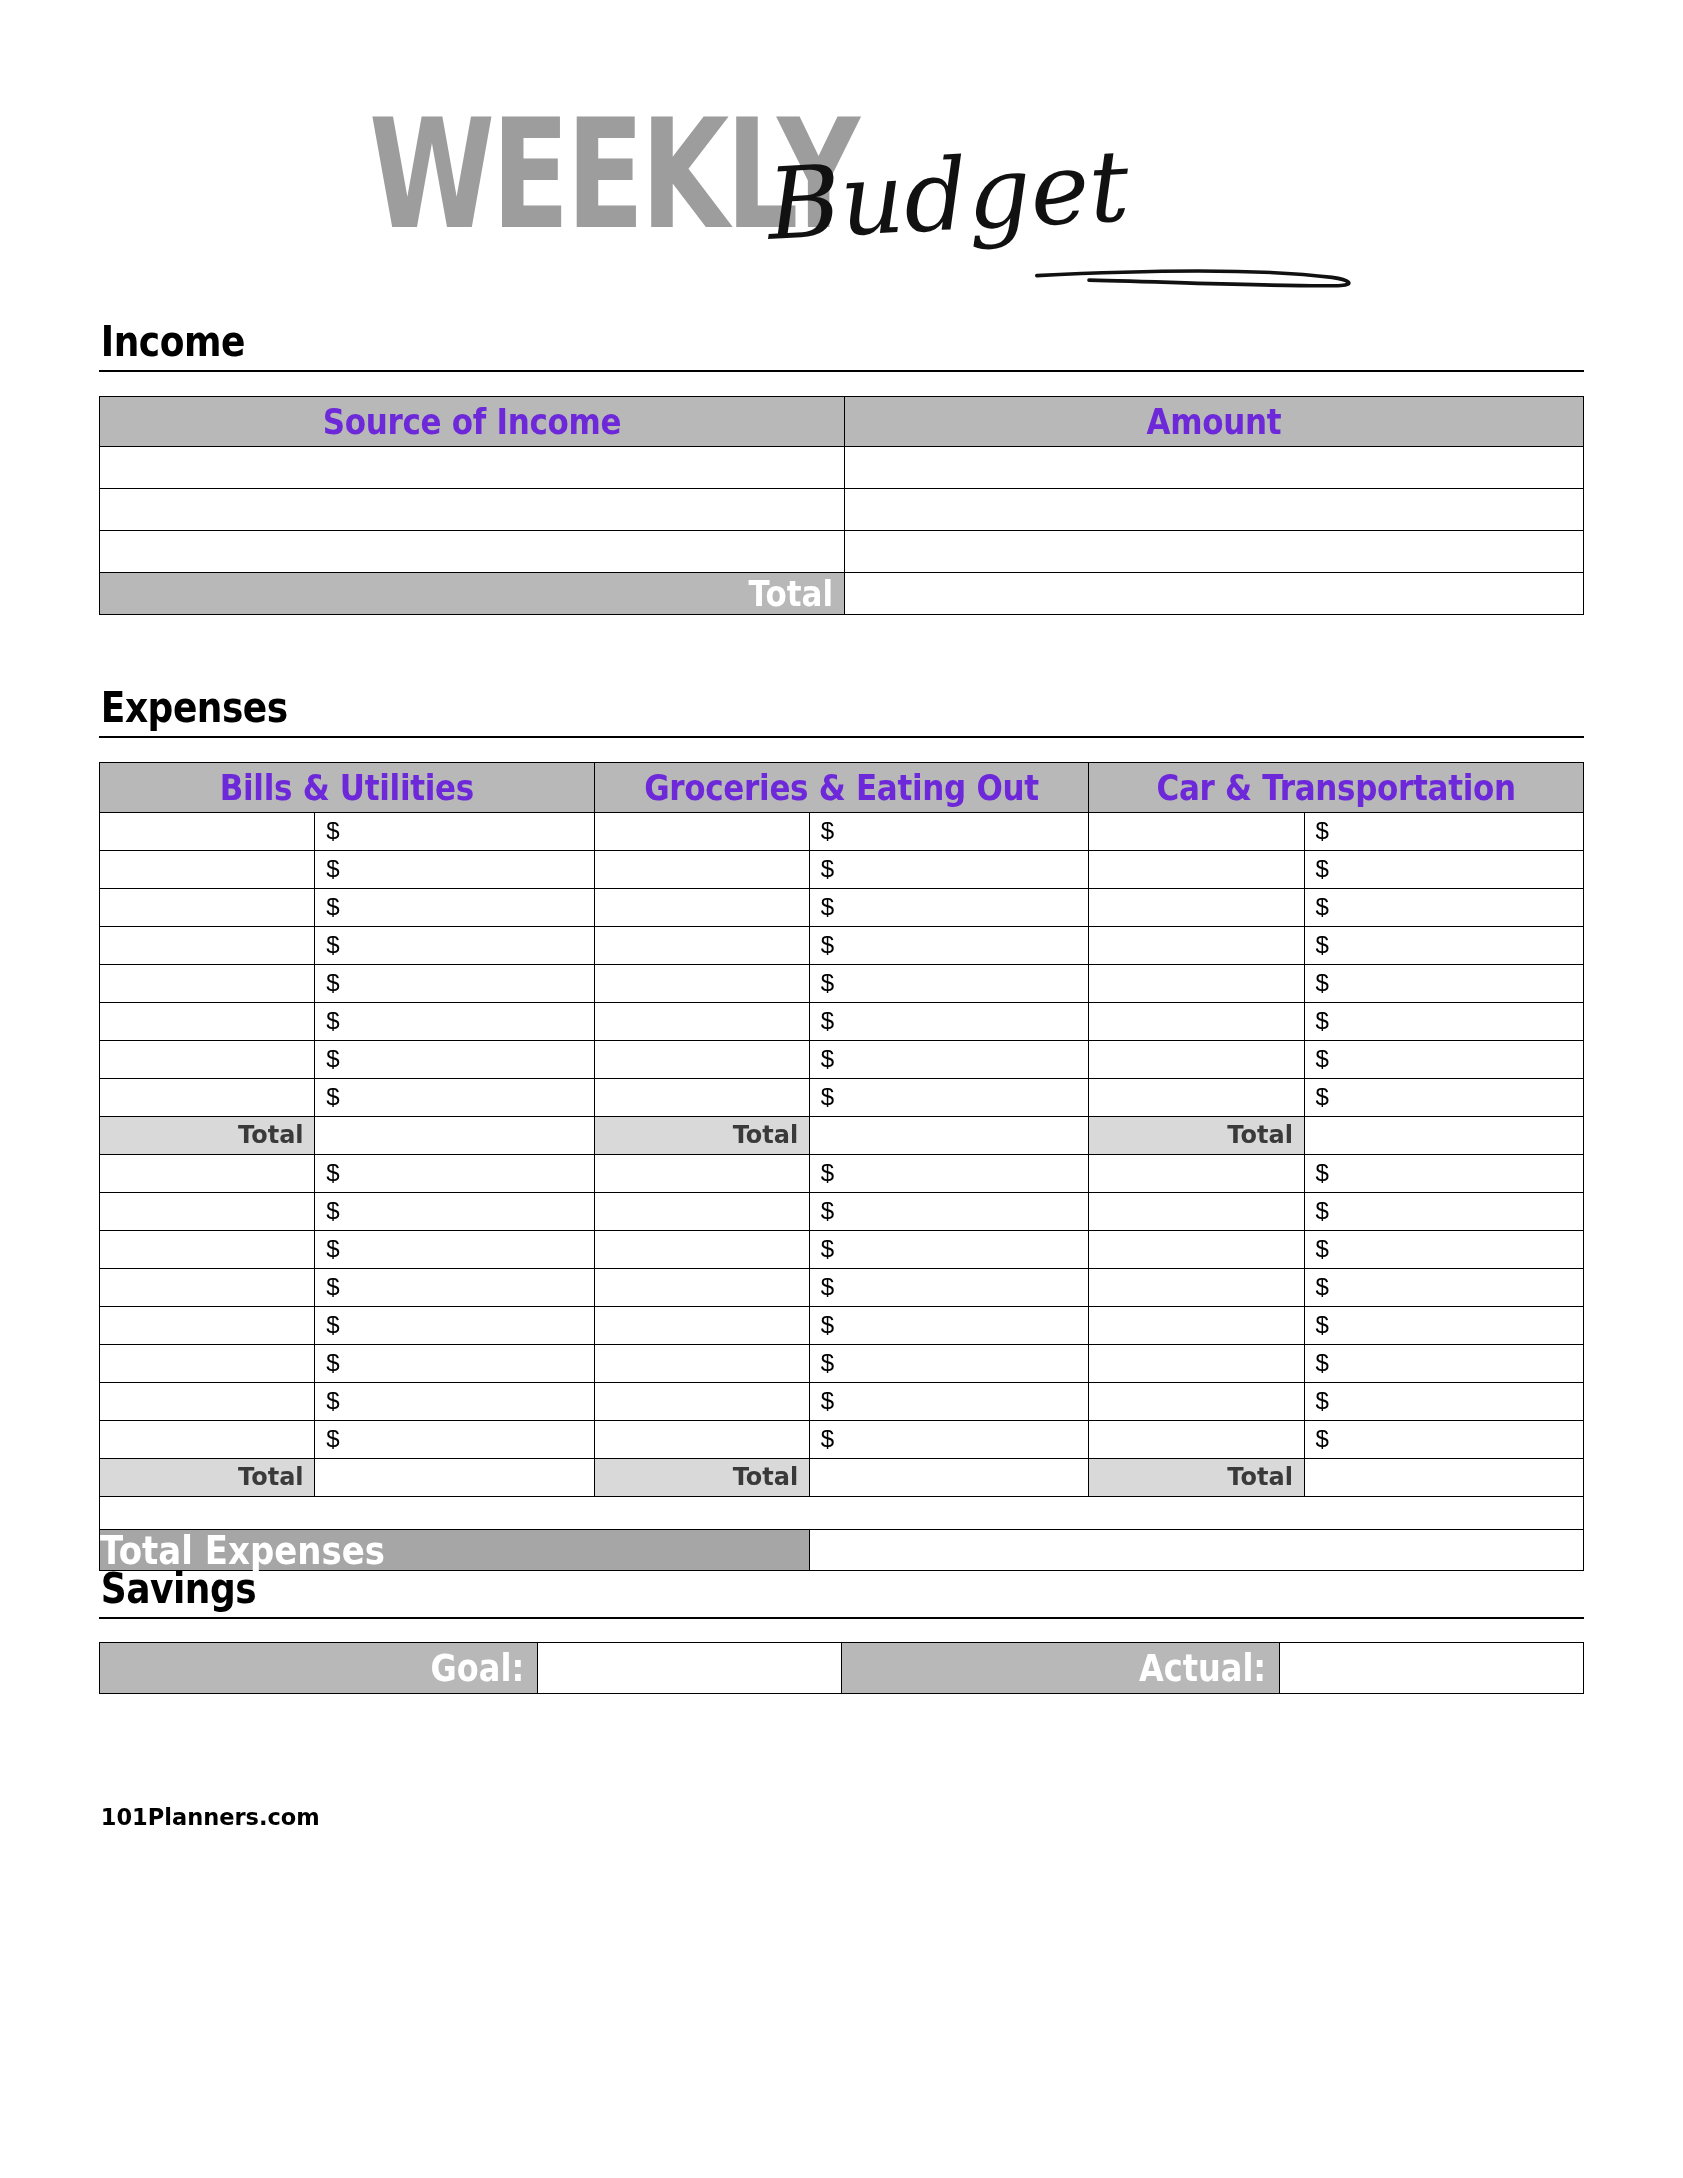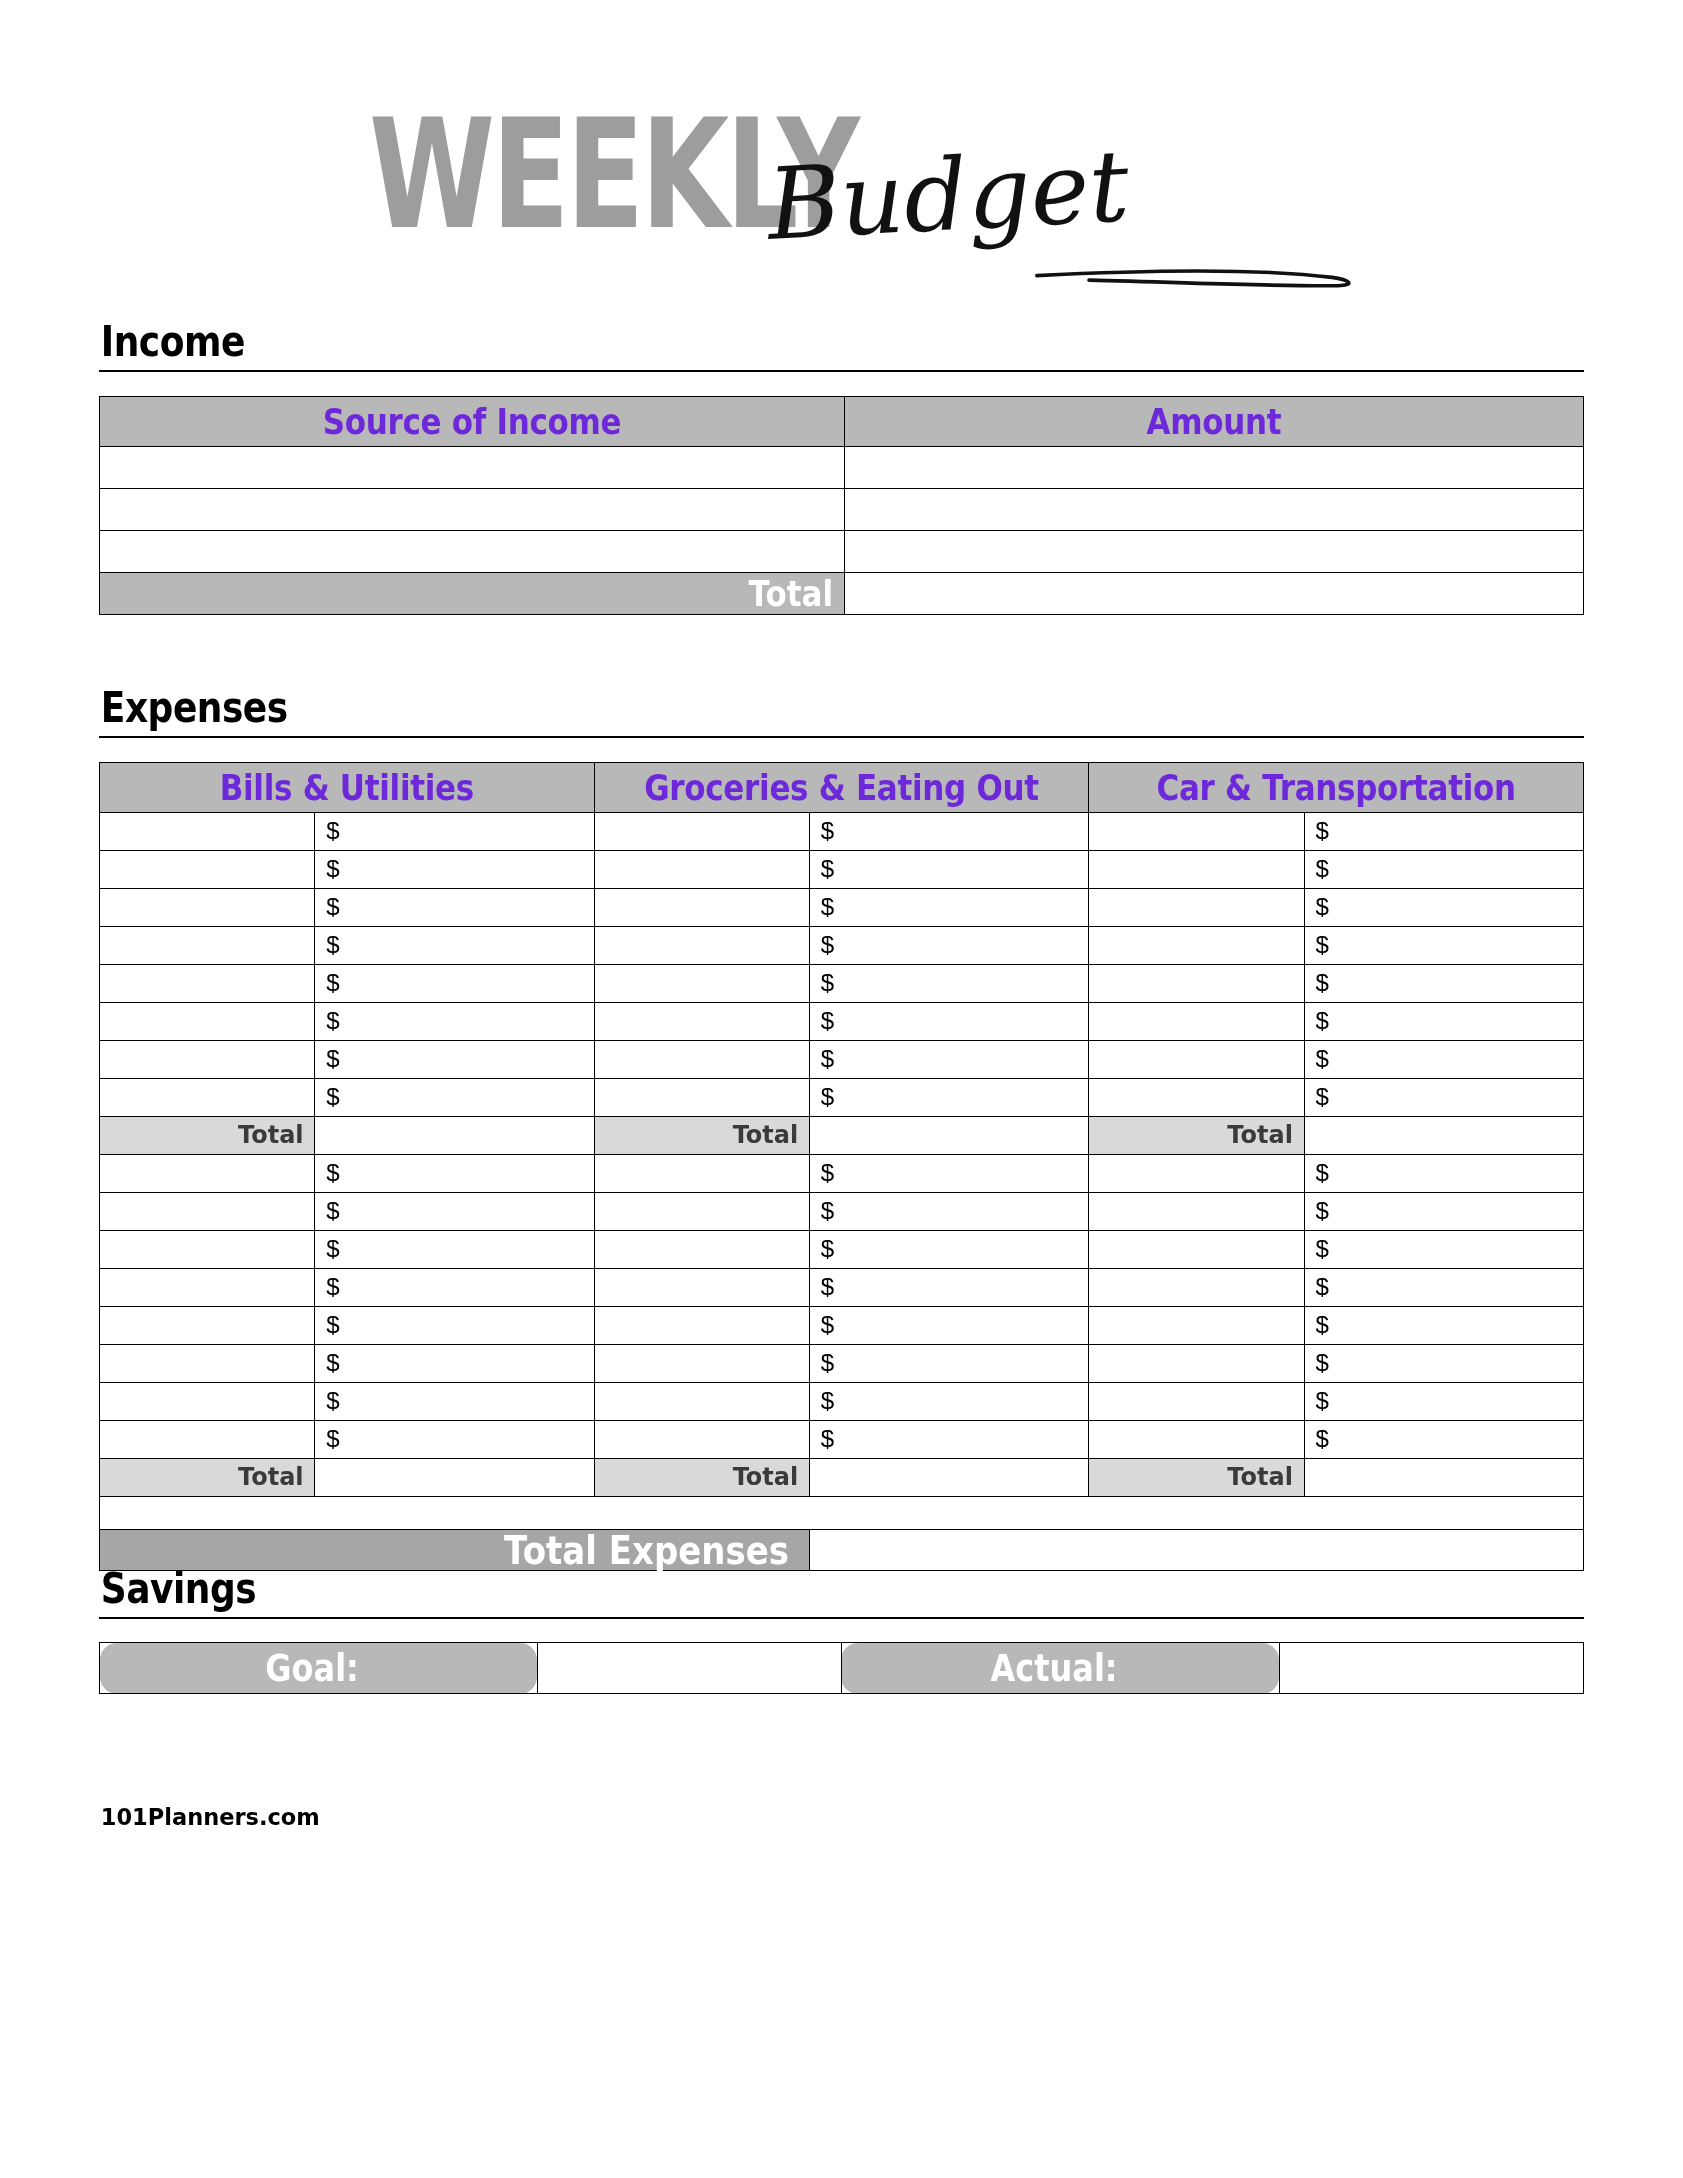--- a/index.html
+++ b/index.html
@@ -146,39 +146,37 @@
   .exp-table col.n { width: 14.5%; }
   .exp-table col.v { width: 18.8%; }
   .exp-table td { height: 37px; }
   .spacer-row td { height: 32px; background: #ffffff; }
   .grand-total {
     background: #a6a6a6;
     color: #ffffff;
     font-family: "DejaVu Sans", sans-serif;
     font-weight: bold;
     font-size: 34px;
-    text-align: right;
     padding-right: 20px;
     height: 50px;
   }
   .grand-total span { display: inline-block; transform: scaleY(1.15); }
 
   
   .savings-table col.lab { width: 29.5%; }
   .savings-table col.val { width: 20.5%; }
   .savings-table td { height: 50px; }
   .sav-label {
     background: #b8b8b8;
     color: #ffffff;
     font-family: "DejaVu Sans", sans-serif;
     font-weight: bold;
     font-size: 32px;
-    text-align: center;
+    text-align: right;
     padding-right: 12.6px;
-    border-radius: 17px;
   }
   .sav-label span { display: inline-block; transform: scaleY(1.15); }
 
   .footer {
     margin-top: 110px;
     font-family: "DejaVu Sans", sans-serif;
     font-weight: bold;
     font-size: 22.5px;
     color: #000;
     padding-left: 1.8px;

